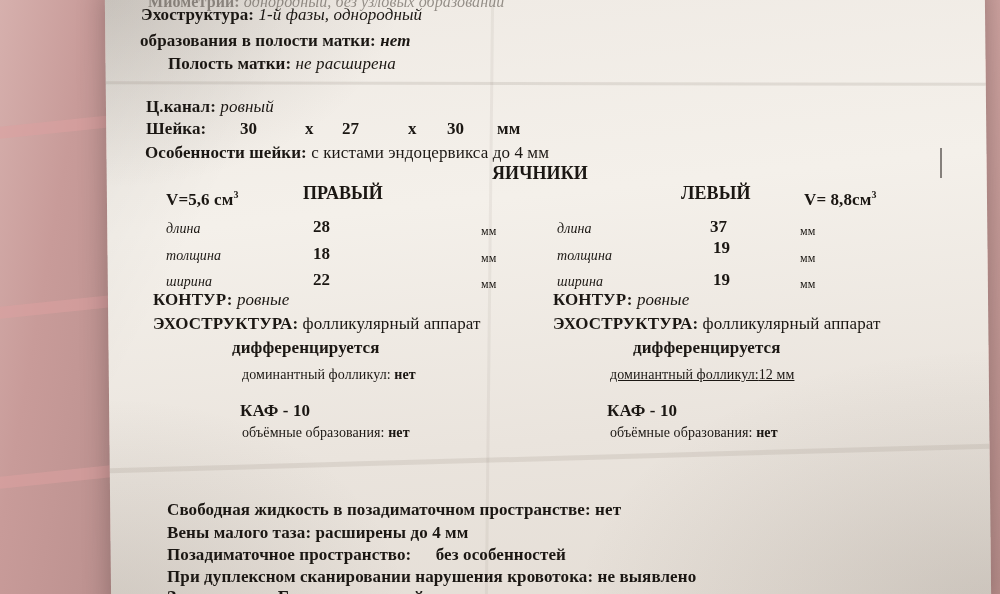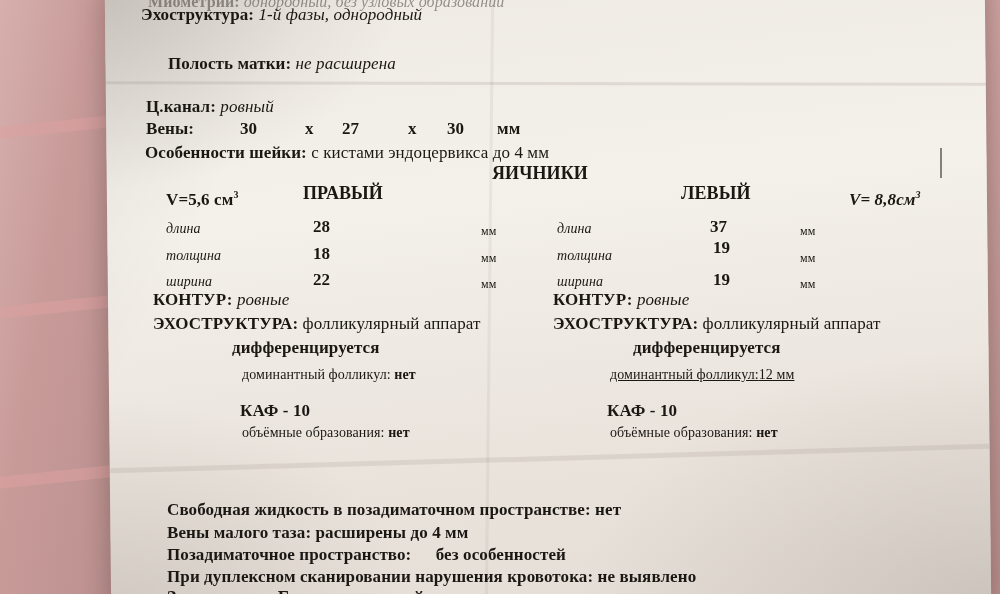--- a/index.html
+++ b/index.html
@@ -121,52 +121,56 @@
   <div class="doc">
 
     <div class="ln faded" style="left:148px; top:-8px; font-size:16px;">
       <span class="b">Миометрий:</span> <span class="i">однородный, без узловых образований</span>
     </div>
 
     <div class="ln" style="left:141px; top:5px;">
       <span class="b">Эхоструктура:</span>
       <span class="i">1-й фазы,  однородный</span>
     </div>
+    <div class="ln" style="left:140px; top:31px;">
+      <span class="b">образования в полости матки:</span>
+      <span class="bi">нет</span>
+    </div>
     <div class="ln" style="left:140px; top:54px;margin-left:28px;">
       <span class="b">Полость матки:</span>
       <span class="i">не расширена</span>
     </div>
 
     <div class="ln" style="left:146px; top:97px;">
       <span class="b">Ц.канал:</span>
       <span class="i">ровный</span>
     </div>
 
-    <div class="ln b" style="left:146px; top:119px;">Вены:</div>
+    <div class="ln b" style="left:146px; top:119px;">Шейка:</div>
     <div class="ln b" style="left:240px; top:119px;">30</div>
     <div class="ln b" style="left:305px; top:119px;">х</div>
     <div class="ln b" style="left:342px; top:119px;">27</div>
     <div class="ln b" style="left:408px; top:119px;">х</div>
     <div class="ln b" style="left:447px; top:119px;">30</div>
     <div class="ln b" style="left:497px; top:119px;">мм</div>
 
     <div class="ln" style="left:145px; top:143px;">
       <span class="b">Особенности шейки:</span>
       <span>с кистами эндоцервикса до 4 мм</span>
     </div>
 
     <div class="ln b" style="left:492px; top:163px; font-size:18px;">ЯИЧНИКИ</div>
 
     <div class="ln b" style="left:166px; top:185px;">
       <span>V=5,6  см</span><sup>3</sup>
     </div>
     <div class="ln b" style="left:303px; top:183px; font-size:18px;">ПРАВЫЙ</div>
 
     <div class="ln b" style="left:681px; top:183px; font-size:18px;">ЛЕВЫЙ</div>
-    <div class="ln b" style="left:849px; top:185px;font-style:italic;">
+    <div class="ln b" style="left:804px; top:185px;">
       <span>V=  8,8см</span><sup>3</sup>
     </div>
 
     <div class="ln i sm" style="left:166px; top:219px;">длина</div>
     <div class="ln b" style="left:313px; top:217px;">28</div>
     <div class="ln xsm" style="left:481px; top:221px;">мм</div>
 
     <div class="ln i sm" style="left:166px; top:246px;">толщина</div>
     <div class="ln b" style="left:313px; top:244px;">18</div>
     <div class="ln xsm" style="left:481px; top:248px;">мм</div>

